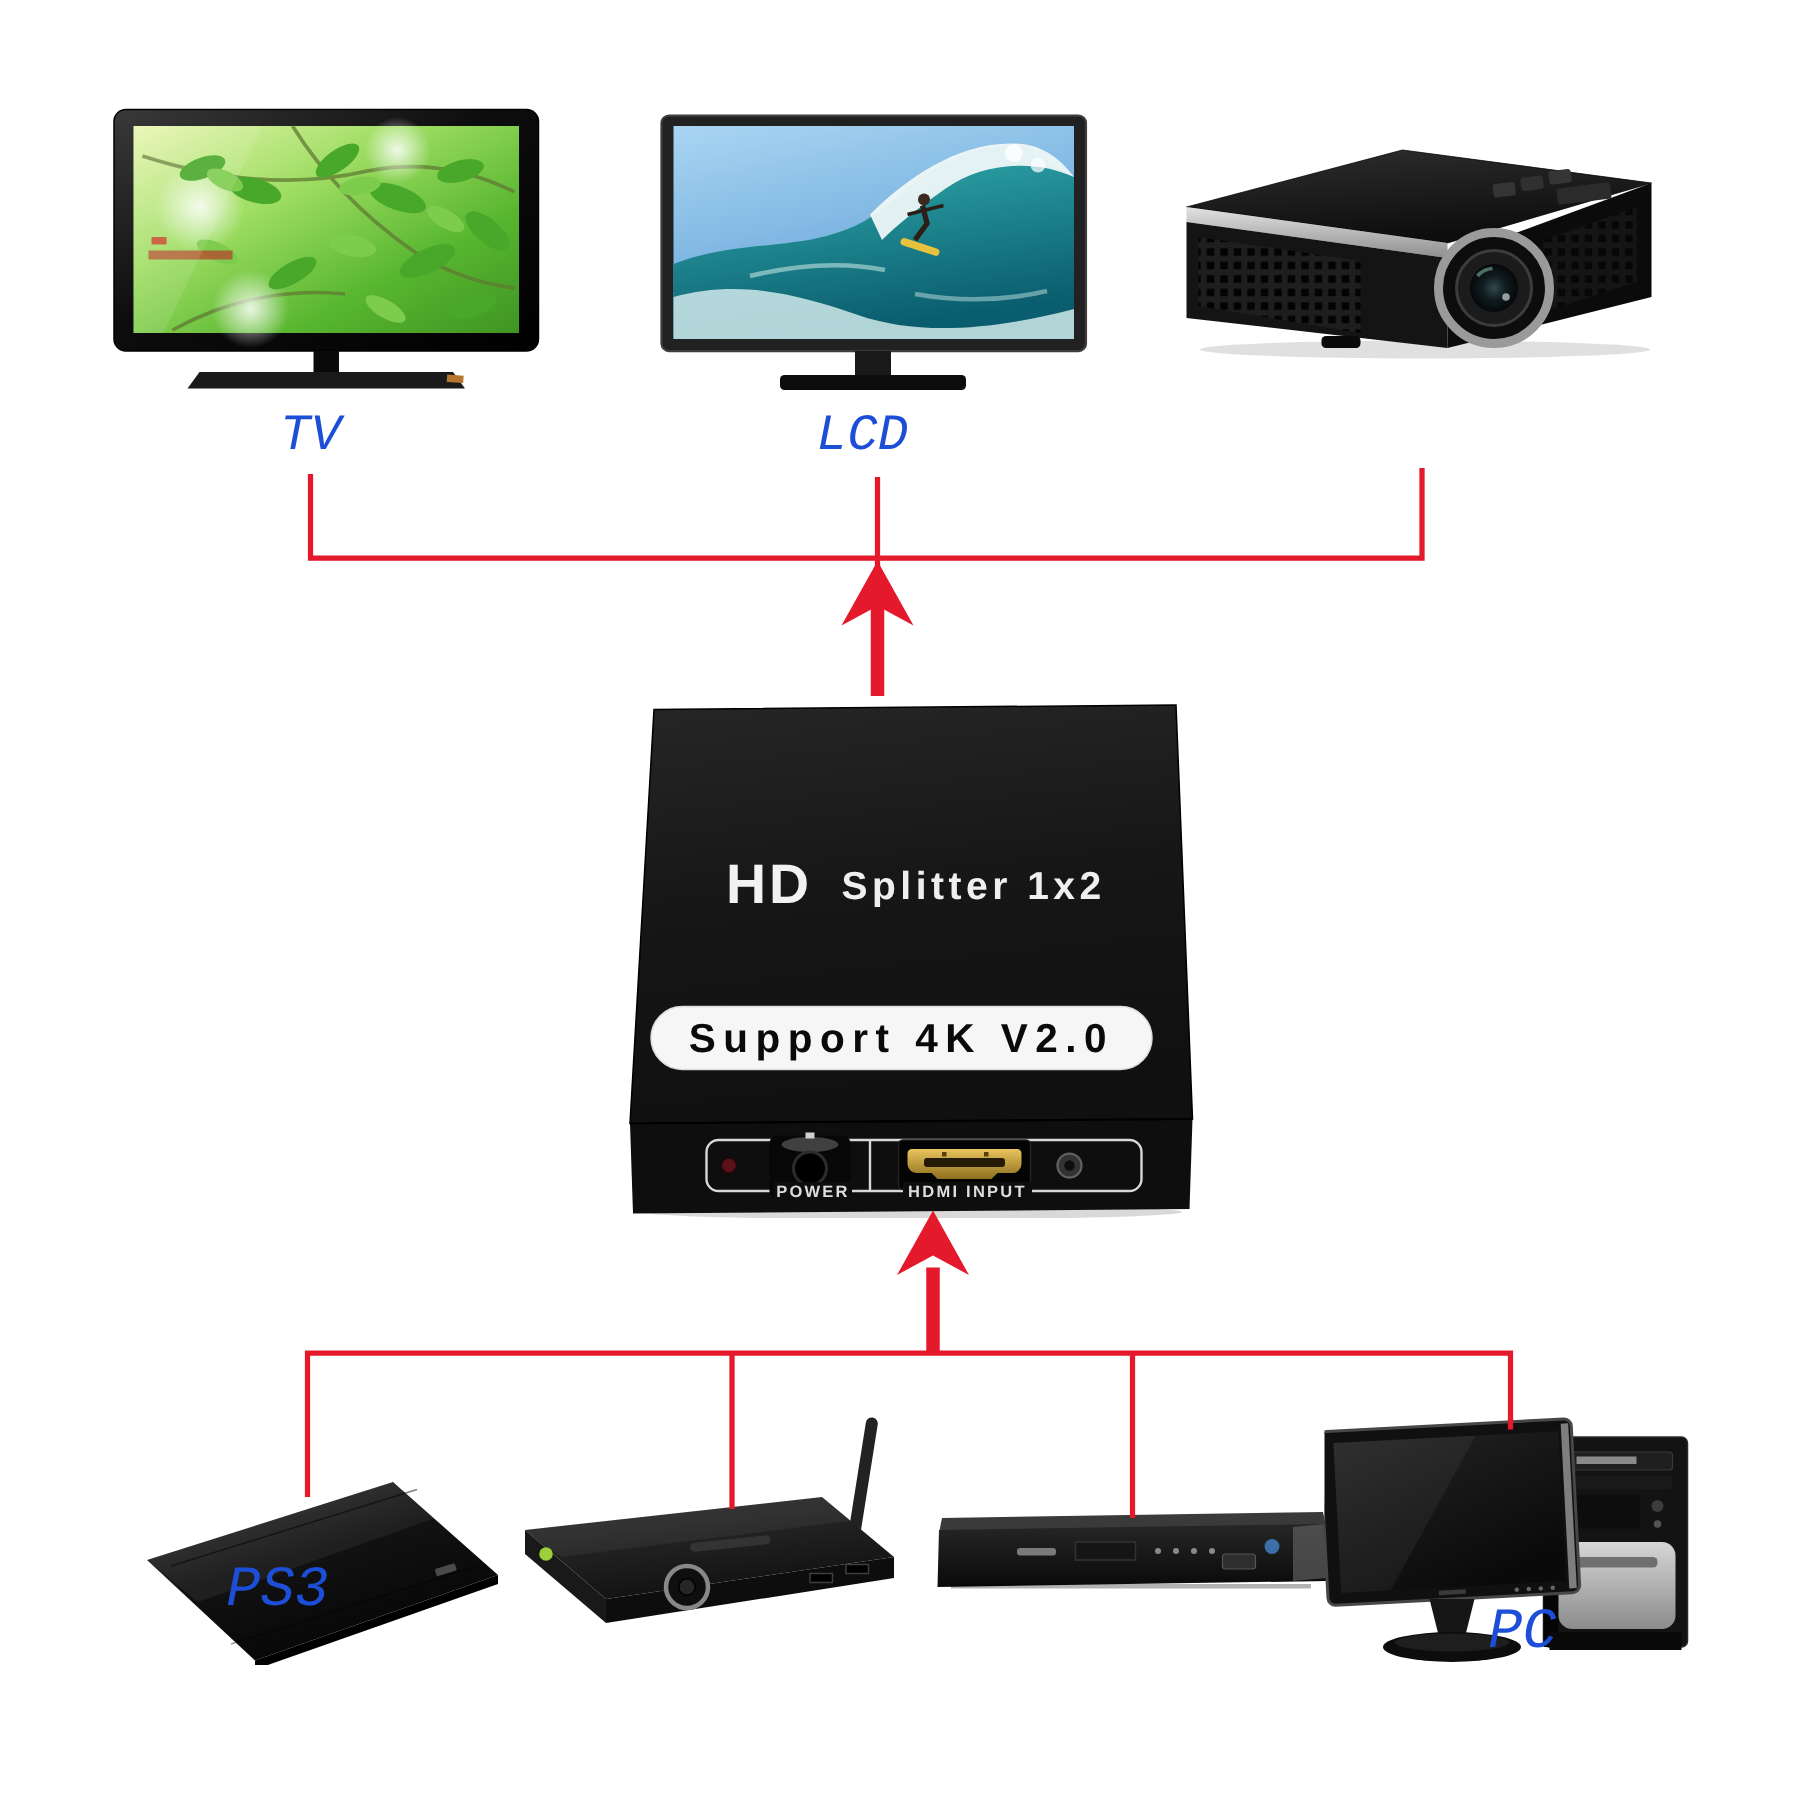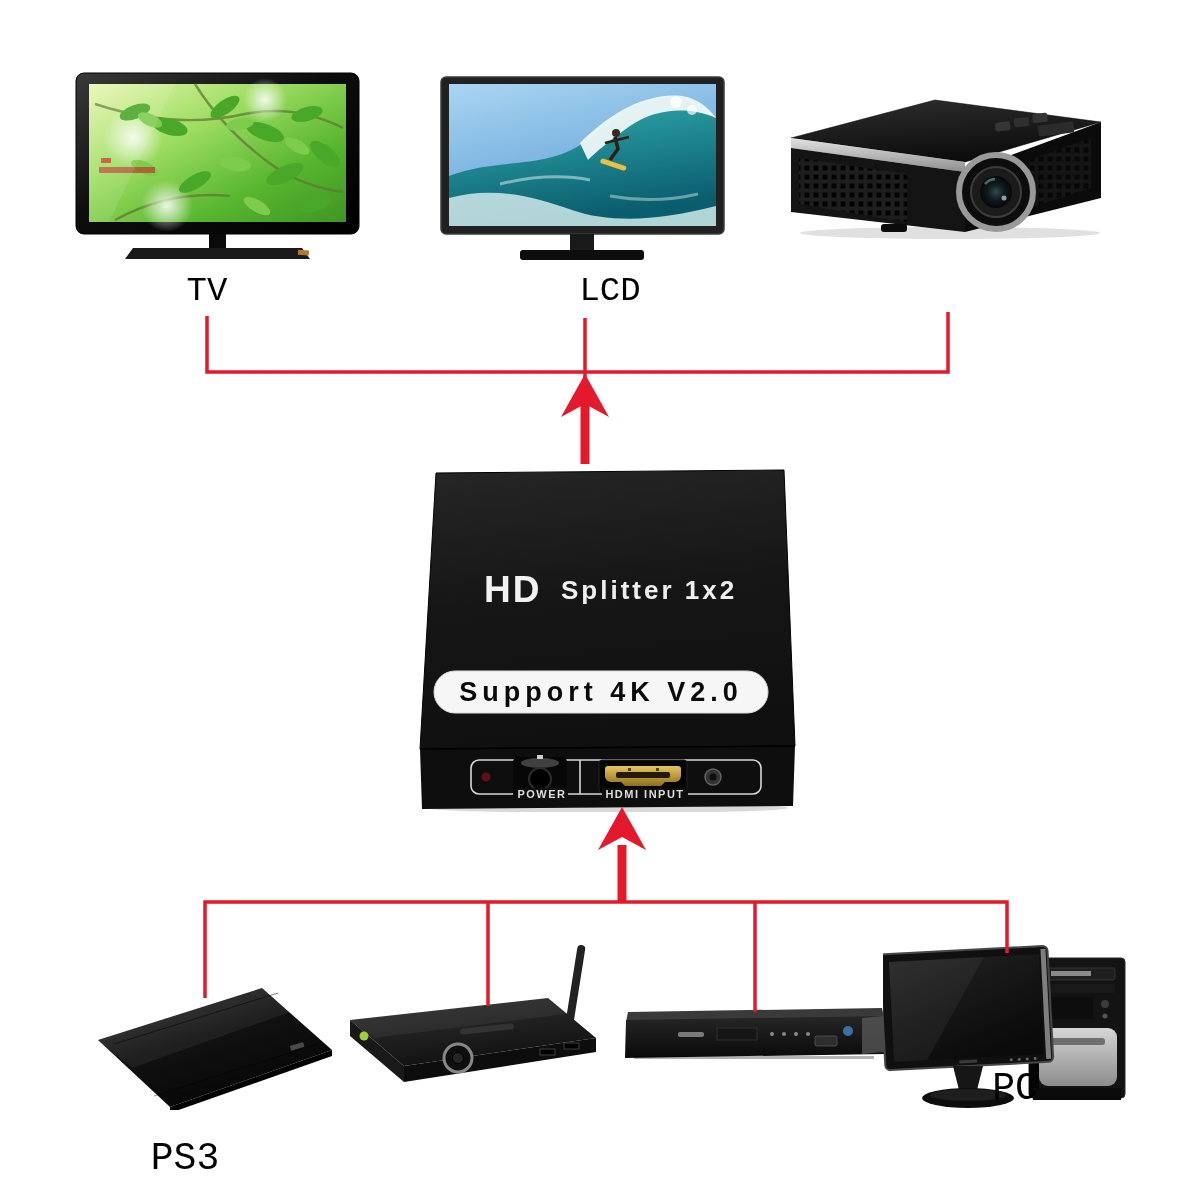--- a/index.html
+++ b/index.html
@@ -3,21 +3,21 @@
 <meta charset="utf-8">
 <style>
   html,body{margin:0;padding:0;background:#fff;}
   .canvas{
     position:relative;width:1200px;height:1200px;background:#fff;
     font-family:"Liberation Sans",sans-serif;overflow:hidden;
   }
   .dev{position:absolute;}
   .dev-label{
     position:absolute;font-family:"Liberation Mono","DejaVu Sans Mono",monospace;
-    color:#000000;text-align:center;white-space:nowrap;line-height:1;
+    color:#1d4ed8;text-align:center;white-space:nowrap;line-height:1;font-style:italic;
   }
   .lbl-top{font-size:34px;}
   .lbl-bottom{font-size:38px;}
   .overlay{position:absolute;left:0;top:0;pointer-events:none;}
   svg{display:block;}
 </style>
 </head>
 <body>
 
 <div class="canvas">
@@ -104,21 +104,21 @@
       <g>
         <rect x="160" y="86" width="27" height="5" rx="2.5" fill="#e8c23c" transform="rotate(18 173 88)"></rect>
         <circle cx="176" cy="57" r="4" fill="#3a2a20"></circle>
         <path d="M175,61 L178,73 L170,84" stroke="#2b1f18" stroke-width="3.5" fill="none"></path>
         <path d="M165,67 L189,61" stroke="#2b1f18" stroke-width="2.5" fill="none"></path>
       </g>
       <rect x="130" y="158" width="24" height="16" fill="#191919"></rect>
       <rect x="80" y="174" width="124" height="10" rx="3" fill="#0d0d0d"></rect>
     </svg>
   </div>
-  <div class="dev-label lbl-top" style="left:510px;top:274px;width:200px;">LCD</div>
+  <div class="dev-label lbl-top" style="left:475px;top:274px;width:200px;">LCD</div>
 
   <div class="dev" style="left:785px;top:92px;">
     <svg width="322" height="150" viewBox="0 0 322 150">
       <defs>
         <linearGradient id="projTop" x1="0" y1="0" x2="0.3" y2="1">
           <stop offset="0" stop-color="#2e2e2e"></stop>
             <stop offset="1" stop-color="#0d0d0d"></stop>
         </linearGradient>
         <linearGradient id="silverStrip" x1="0" y1="0" x2="0" y2="1">
           <stop offset="0" stop-color="#e2e2e2"></stop>
@@ -218,21 +218,21 @@
         </linearGradient>
       </defs>
       <polygon points="6,54 170,2 240,64 78,121" fill="url(#ps3G)"></polygon>
       <polygon points="78,121 240,64 240,70 78,127" fill="#000"></polygon>
       <polygon points="6,54 170,2 198,26 40,82" fill="#ffffff" opacity="0.06"></polygon>
       <path d="M22,58 L186,7" stroke="#000" stroke-width="1" opacity="0.5"></path>
       <path d="M62,110 L226,58" stroke="#000" stroke-width="1" opacity="0.4"></path>
       <rect x="198" y="58" width="14" height="5" rx="1" fill="#4a4a4a" transform="rotate(-17 205 60)"></rect>
     </svg>
   </div>
-  <div class="dev-label lbl-bottom" style="left:85px;top:1140px;width:200px;">PS3</div>
+  <div class="dev-label lbl-bottom" style="left:85px;top:1042px;width:200px;">PS3</div>
 
   <div class="dev" style="left:340px;top:942px;">
     <svg width="262" height="144" viewBox="0 0 262 144">
       <defs>
         <linearGradient id="stbG" x1="0" y1="0" x2="0.4" y2="1">
           <stop offset="0" stop-color="#333"></stop>
             <stop offset="1" stop-color="#111"></stop>
         </linearGradient>
       </defs>
       <rect x="225" y="2" width="8" height="82" rx="4" fill="#222" transform="rotate(9 229 84)"></rect>

